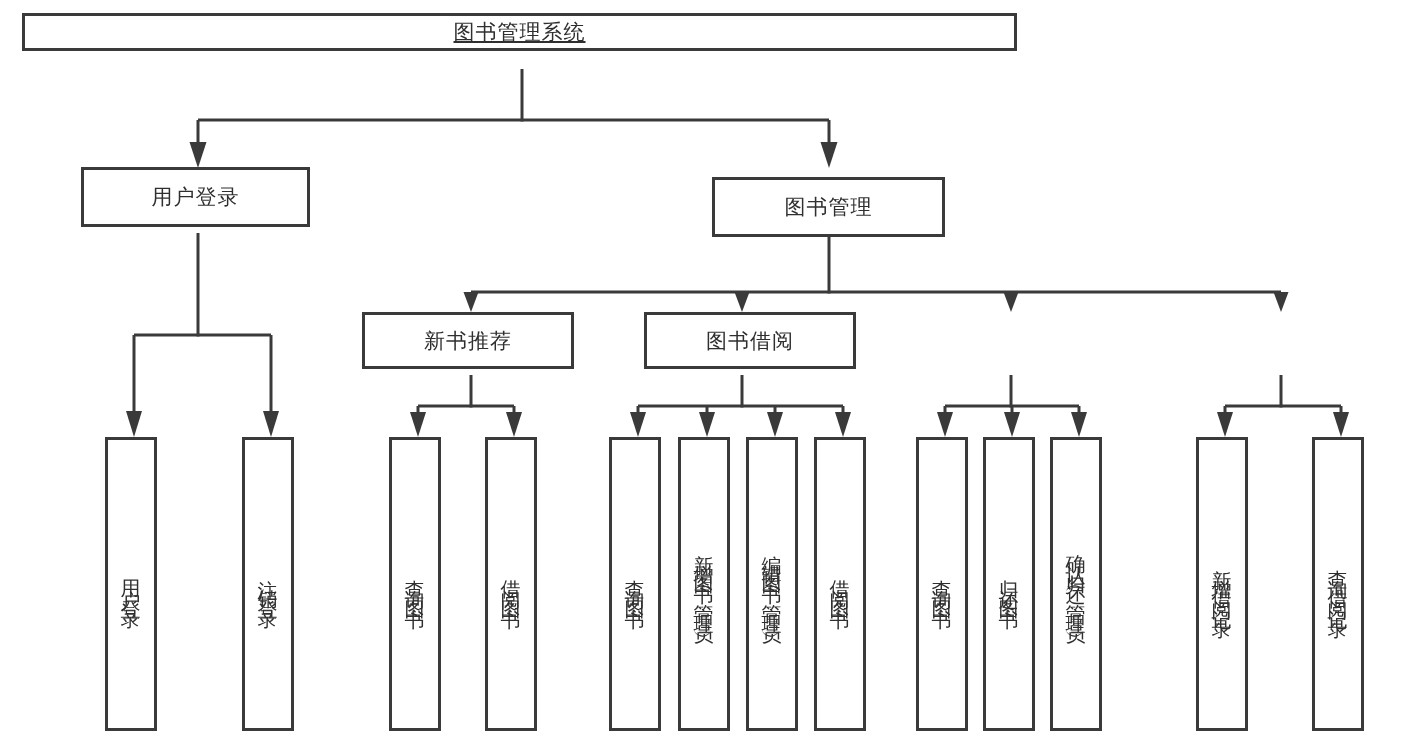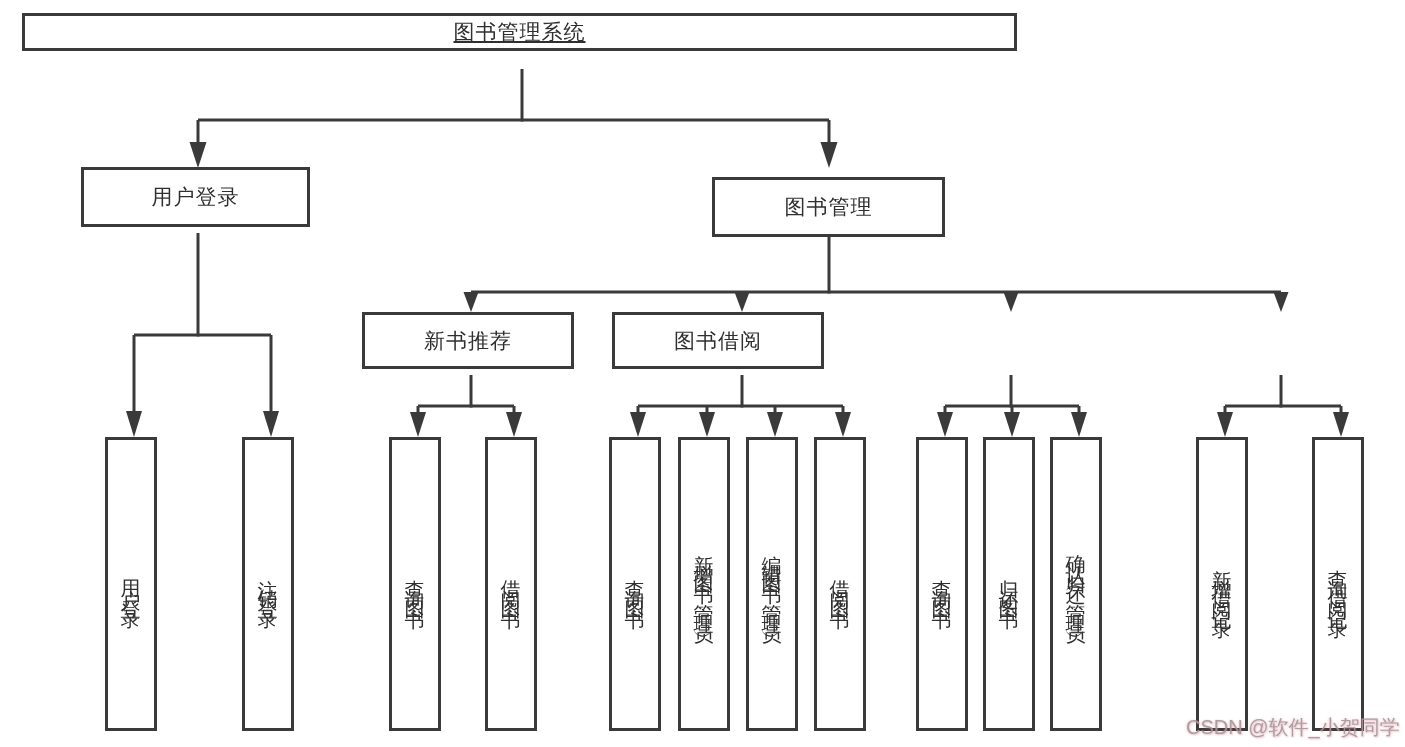--- a/index.html
+++ b/index.html
@@ -48,21 +48,21 @@
     font-size: 21px;
     letter-spacing: 1px;
     color: var(--text);
     white-space: nowrap;
   }
   .root  { left: 22px;  top: 13px;  width: 995px; height: 38px; text-decoration: underline; }
   .lvl2-a{ left: 81px;  top: 167px; width: 229px; height: 60px; }
   .lvl2-b{ left: 712px; top: 177px; width: 233px; height: 60px; }
   .lvl3  { top: 312px; height: 57px; width: 212px; }
   .l3-0  { left: 362px; }
-  .l3-1  { left: 612px; }
+  .l3-1  { left: 644px; }
   .l3-2  { left: 902px; }
   .l3-3  { left: 1172px; width: 211px; }
   .leaf  { top: 437px; height: 294px; width: 52px; }
   .leaf span {
     writing-mode: vertical-rl;
     text-orientation: mixed;
     font-size: 20px;
     line-height: 1;
     letter-spacing: 10px;
     white-space: nowrap;
@@ -220,15 +220,14 @@
   <div class="box leaf lf-10">
     <span>确认归还（管理员）</span>
   </div>
   <div class="box leaf lf-11">
     <span>新增借阅记录</span>
   </div>
   <div class="box leaf lf-12">
     <span>查询借阅记录</span>
   </div>
 
-  <div id="watermark">CSDN @软件_小贺同学</div>
 
 </div>
 
 </body></html>

